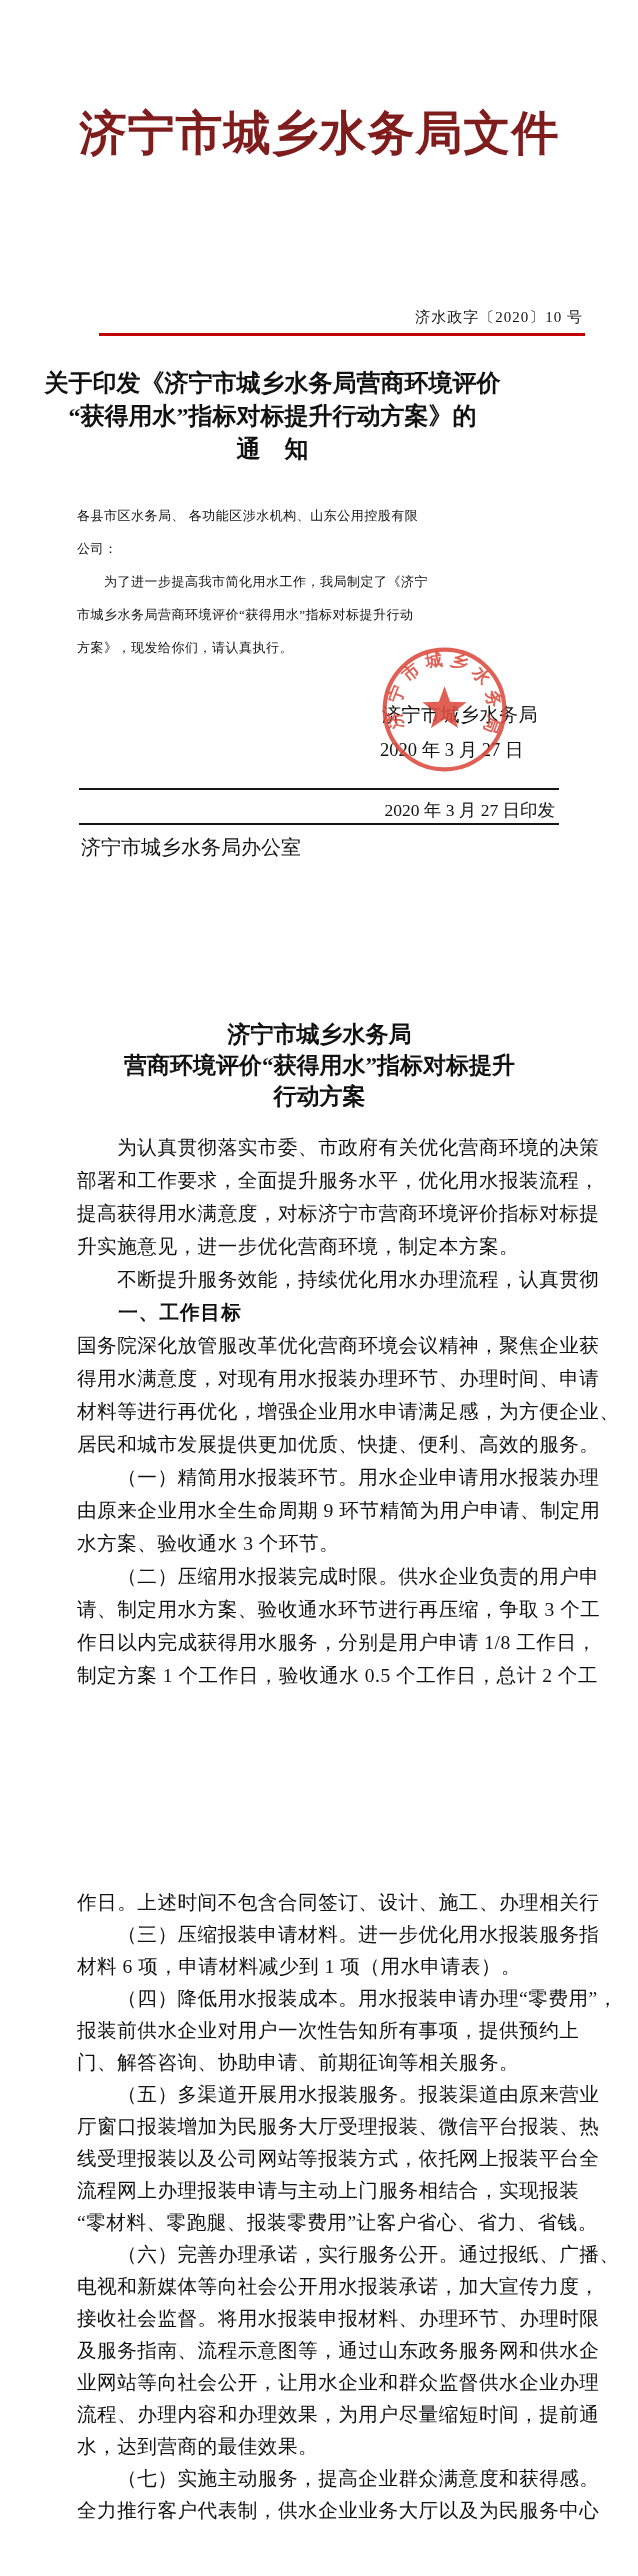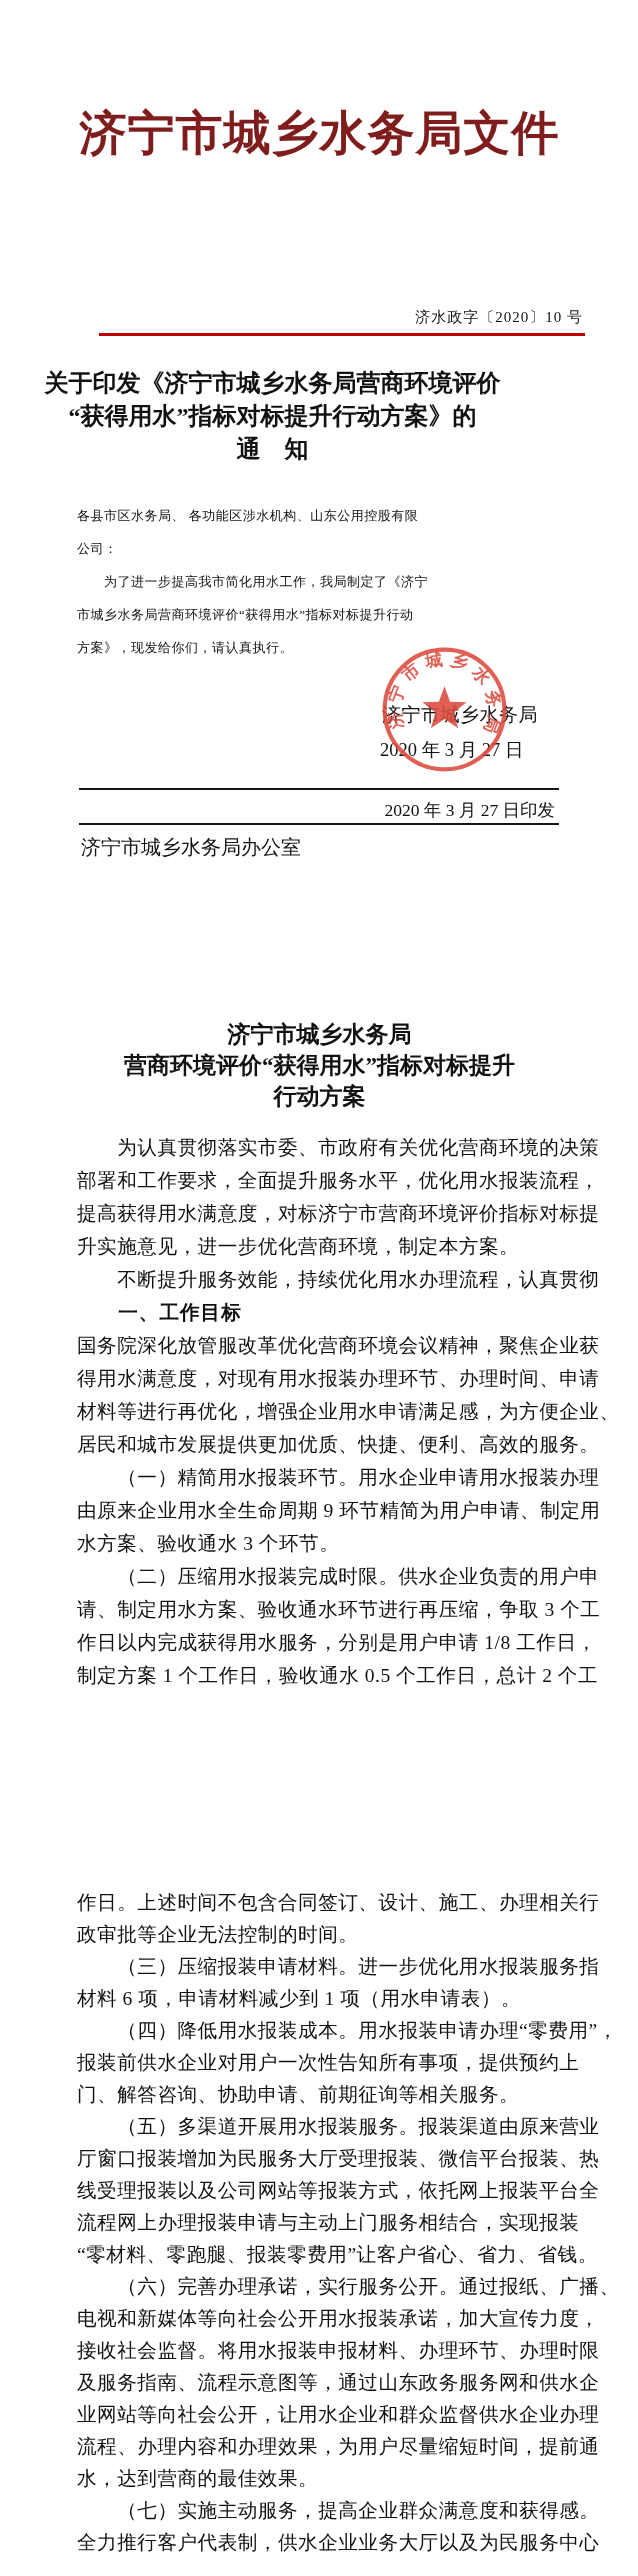--- a/index.html
+++ b/index.html
@@ -137,21 +137,20 @@
       <div class="line">由原来企业用水全生命周期 9 环节精简为用户申请、制定用</div>
       <div class="line">水方案、验收通水 3 个环节。</div>
       <div class="line">　　（二）压缩用水报装完成时限。供水企业负责的用户申</div>
       <div class="line">请、制定用水方案、验收通水环节进行再压缩，争取 3 个工</div>
       <div class="line">作日以内完成获得用水服务，分别是用户申请 1/8 工作日，</div>
       <div class="line">制定方案 1 个工作日，验收通水 0.5 个工作日，总计 2 个工</div>
     </div>
 
   <div class="abs att-sec sec3">
       <div class="line">作日。上述时间不包含合同签订、设计、施工、办理相关行</div>
-      <div class="line">政审批等企业无法控制的时间。</div>
       <div class="line">　　（三）压缩报装申请材料。进一步优化用水报装服务指</div>
       <div class="line">材料 6 项，申请材料减少到 1 项（用水申请表）。</div>
       <div class="line">　　（四）降低用水报装成本。用水报装申请办理“零费用”，</div>
       <div class="line">报装前供水企业对用户一次性告知所有事项，提供预约上</div>
       <div class="line">门、解答咨询、协助申请、前期征询等相关服务。</div>
       <div class="line">　　（五）多渠道开展用水报装服务。报装渠道由原来营业</div>
       <div class="line">厅窗口报装增加为民服务大厅受理报装、微信平台报装、热</div>
       <div class="line">线受理报装以及公司网站等报装方式，依托网上报装平台全</div>
       <div class="line">流程网上办理报装申请与主动上门服务相结合，实现报装</div>
       <div class="line">“零材料、零跑腿、报装零费用”让客户省心、省力、省钱。</div>

